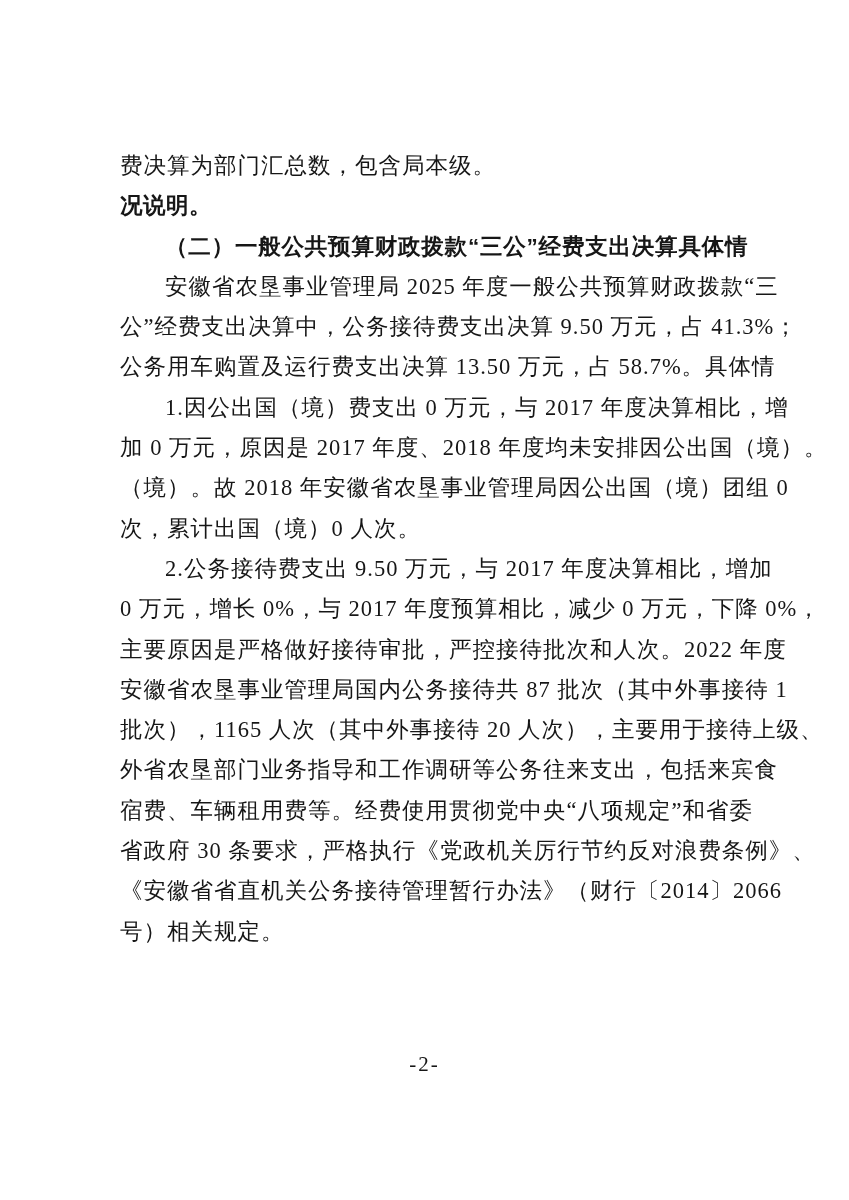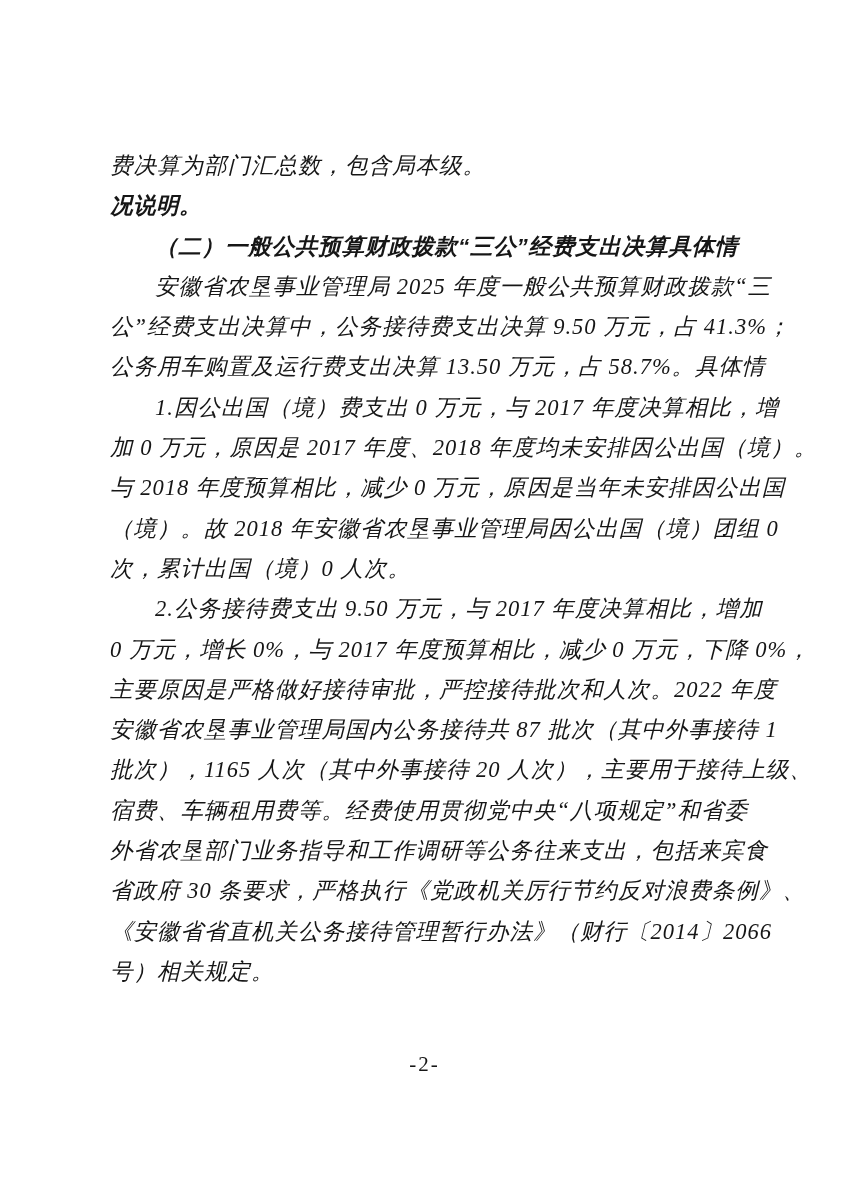--- a/index.html
+++ b/index.html
@@ -11,24 +11,23 @@
     position: relative;
     width: 849px;
     height: 1200px;
     background: #ffffff;
     overflow: hidden;
     font-family: "Liberation Serif", "DejaVu Serif", serif;
     color: #161616;
   }
   .text-block {
     position: absolute;
-    left: 110px;
+    left: 120px;
     top: 146px;
     width: 628px;
-    font-style: italic;
   }
   .line {
     height: 40.3px;
     line-height: 40.3px;
     font-size: 22.5px;
     letter-spacing: 1px;
     white-space: nowrap;
     text-align: justify;
     text-align-last: justify;
     overflow: visible;
@@ -62,28 +61,27 @@
 <div class="page">
   <div class="text-block" id="lines-container">
       <div class="line para-end">费决算为部门汇总数，包含局本级。</div>
       <div class="line bold para-end">况说明。</div>
       <div class="line bold indent">（二）一般公共预算财政拨款“三公”经费支出决算具体情</div>
       <div class="line indent">安徽省农垦事业管理局 2025 年度一般公共预算财政拨款“三</div>
       <div class="line">公”经费支出决算中，公务接待费支出决算 9.50 万元，占 41.3%；</div>
       <div class="line">公务用车购置及运行费支出决算 13.50 万元，占 58.7%。具体情</div>
       <div class="line indent">1.因公出国（境）费支出 0 万元，与 2017 年度决算相比，增</div>
       <div class="line">加 0 万元，原因是 2017 年度、2018 年度均未安排因公出国（境）。</div>
-      <div class="line">与 2018 年度预算相比，减少 0 万元，原因是当年未安排因公出国</div>
       <div class="line">（境）。故 2018 年安徽省农垦事业管理局因公出国（境）团组 0</div>
       <div class="line para-end">次，累计出国（境）0 人次。</div>
       <div class="line indent">2.公务接待费支出 9.50 万元，与 2017 年度决算相比，增加</div>
       <div class="line">0 万元，增长 0%，与 2017 年度预算相比，减少 0 万元，下降 0%，</div>
       <div class="line">主要原因是严格做好接待审批，严控接待批次和人次。2022 年度</div>
       <div class="line">安徽省农垦事业管理局国内公务接待共 87 批次（其中外事接待 1</div>
       <div class="line">批次），1165 人次（其中外事接待 20 人次），主要用于接待上级、</div>
+      <div class="line">外省农垦部门业务指导和工作调研等公务往来支出，包括来宾食</div>
       <div class="line">宿费、车辆租用费等。经费使用贯彻党中央“八项规定”和省委</div>
-      <div class="line">外省农垦部门业务指导和工作调研等公务往来支出，包括来宾食</div>
       <div class="line">省政府 30 条要求，严格执行《党政机关厉行节约反对浪费条例》、</div>
       <div class="line">《安徽省省直机关公务接待管理暂行办法》（财行〔2014〕2066</div>
       <div class="line para-end">号）相关规定。</div>
     </div>
   <div class="footer">-2-</div>
 </div>
 
 </body></html>

